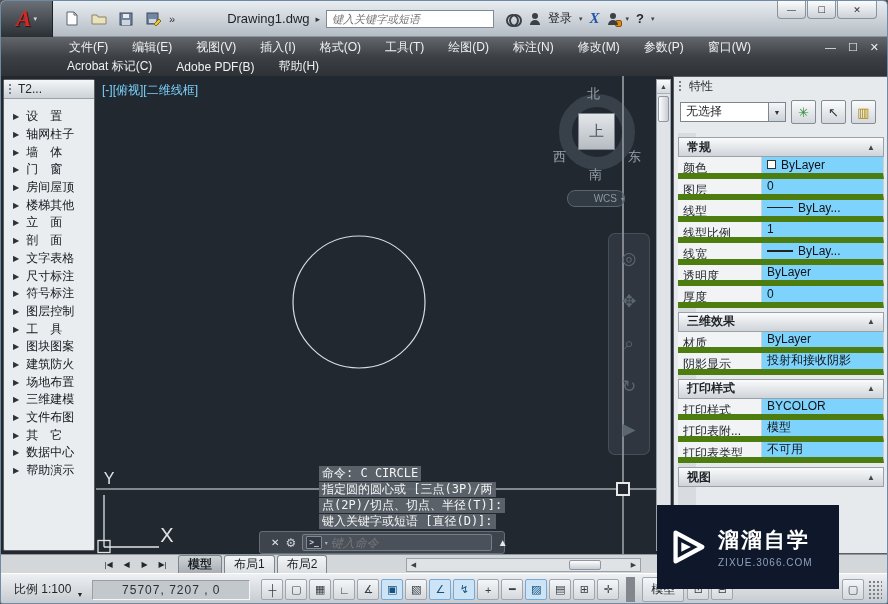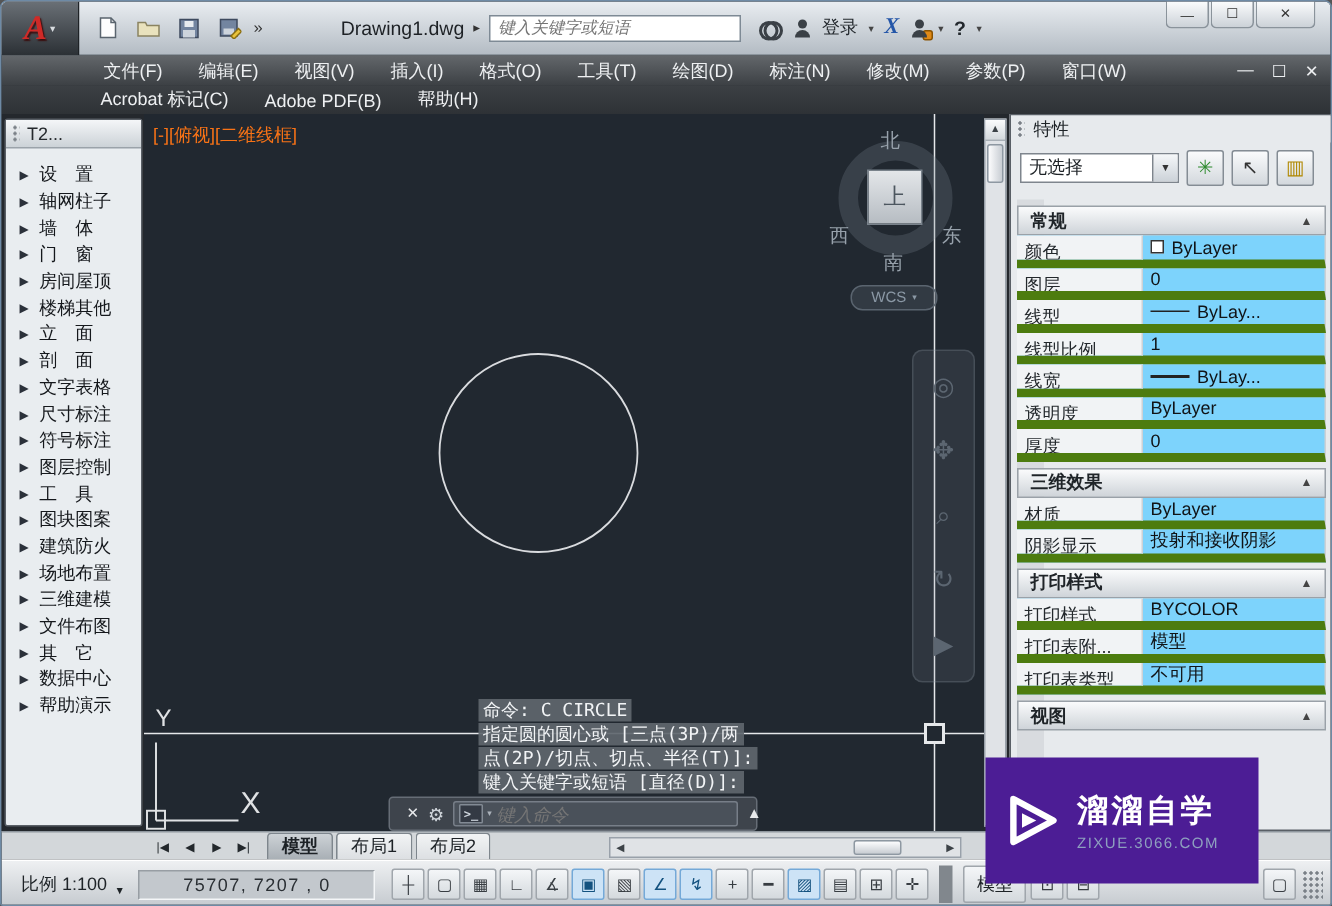--- a/index.html
+++ b/index.html
@@ -47,28 +47,28 @@
   .pal-head{height:19px;background:linear-gradient(#f4f6f8,#ccd2d7);border-bottom:1px solid #9aa2a9;color:#24282c;
     display:flex;align-items:center;padding:0 4px;gap:5px}
   .dots{background-image:radial-gradient(#7a8087 1px,transparent 1.2px);background-size:4px 4px}
   .grip-v{width:5px;height:12px}
   .pal-body{padding-top:9px}
   .pal-item{height:17.7px;display:flex;align-items:center;padding:0 2px 0 9px;color:#15181c}
   .pal-arrow{color:#2b313a;font-size:8px;margin-right:7px}
   .pal-label{white-space:nowrap}
   
   .canvas{position:absolute;left:95px;top:0;width:560px;height:478px;background:#212830;overflow:hidden}
-  .vp-label{position:absolute;left:6px;top:6px;color:#f97316}
+  .vp-label{position:absolute;left:6px;top:6px;color:#7dd3fc}
   svg.overlay{position:absolute;left:0;top:0}
   .vc-ring{position:absolute;left:463px;top:18px;width:76px;height:76px;border:13px solid rgba(125,135,147,.26);border-radius:50%}
   .vc-label{position:absolute;color:#97a1ab;font-size:13px}
   .vc-cube{position:absolute;left:482px;top:37px;width:37px;height:37px;background:linear-gradient(#e3e6e9,#b6bcc2);
     border:1px solid #79828b;color:#4c565f;display:flex;align-items:center;justify-content:center;font-size:15px}
   .wcs{position:absolute;left:471px;top:114px;width:58px;height:17px;border:1px solid #5a646f;border-radius:8px;
-    background:rgba(70,80,92,.45);color:#8b98a5;font-size:10px;display:flex;align-items:center;justify-content:center;gap:4px}
+    background:rgba(70,80,92,.45);color:#8b98a5;font-size:10px;display:flex;align-items:center;justify-content:flex-end;gap:4px}
   .navbar{position:absolute;left:512px;top:157px;width:42px;height:222px;background:rgba(135,145,157,.14);
     border:1px solid rgba(140,150,162,.25);border-radius:7px;display:flex;flex-direction:column;align-items:center;
     justify-content:space-between;padding:14px 0;color:#5c6671;font-size:17px}
   .cmd-history{position:absolute;left:223px;top:390px;font-family:"DejaVu Sans Mono","Liberation Mono",monospace}
   .cmd-line{width:fit-content;background:rgba(96,102,110,.92);color:#f2f4f6;padding:0 3px;margin-bottom:1px;font-size:12px;line-height:15px;white-space:pre}
   .cmd-bar{position:absolute;left:163px;top:455px;width:246px;height:23px;background:#3e444c;border:1px solid #666d76;
     border-radius:3px;display:flex;align-items:center;padding:0 5px;gap:6px}
   .grip-cmd{width:5px;height:14px}
   .cmd-x,.cmd-up{color:#e8eaec;font-size:10px}
   .cmd-wrench{color:#cfd4da;font-size:12px}
@@ -121,21 +121,21 @@
   .coords{width:158px;height:20px;background:#c3c8cd;border:1px solid #989ea4;border-right-color:#f4f6f8;border-bottom-color:#f4f6f8;
     display:flex;align-items:center;justify-content:center;color:#2a2f34;letter-spacing:1px;margin-right:8px;white-space:nowrap}
   .sbtn{width:22px;height:21px;flex:none;border:1px solid #a0a6ac;background:linear-gradient(#f4f6f8,#d4d9dd);display:flex;
     align-items:center;justify-content:center;font-size:11px;color:#383d42;border-radius:2px}
   .sbtn.active{background:#cde3f6;border-color:#74a9d8;color:#14527f}
   .sb-sep{width:9px;height:25px;background:#81878d;margin:0 4px;flex:none}
   .model-btn{padding:3px 8px;border:1px solid #a0a6ac;background:linear-gradient(#f4f6f8,#d4d9dd);color:#1e2327;border-radius:2px;white-space:nowrap}
   .right-cluster{margin-left:auto;display:flex;gap:4px;align-items:center}
   .grip-corner{width:14px;height:20px}
   
-  .watermark{position:absolute;left:656px;top:504px;width:182px;height:84px;background:#4c1d95;z-index:40;
+  .watermark{position:absolute;left:656px;top:504px;width:182px;height:84px;background:#0f172a;z-index:40;
     display:flex;align-items:center;padding:0 10px;gap:9px}
   .wm-brand{font-size:21px;font-weight:bold;color:#fff;letter-spacing:2px;white-space:nowrap}
   .wm-domain{font-size:10px;color:#8ea0bf;letter-spacing:1px;text-transform:uppercase;margin-top:3px}
 </style>
 </head>
 <body>
 
 <div class="window">
 
   <div class="titlebar">

